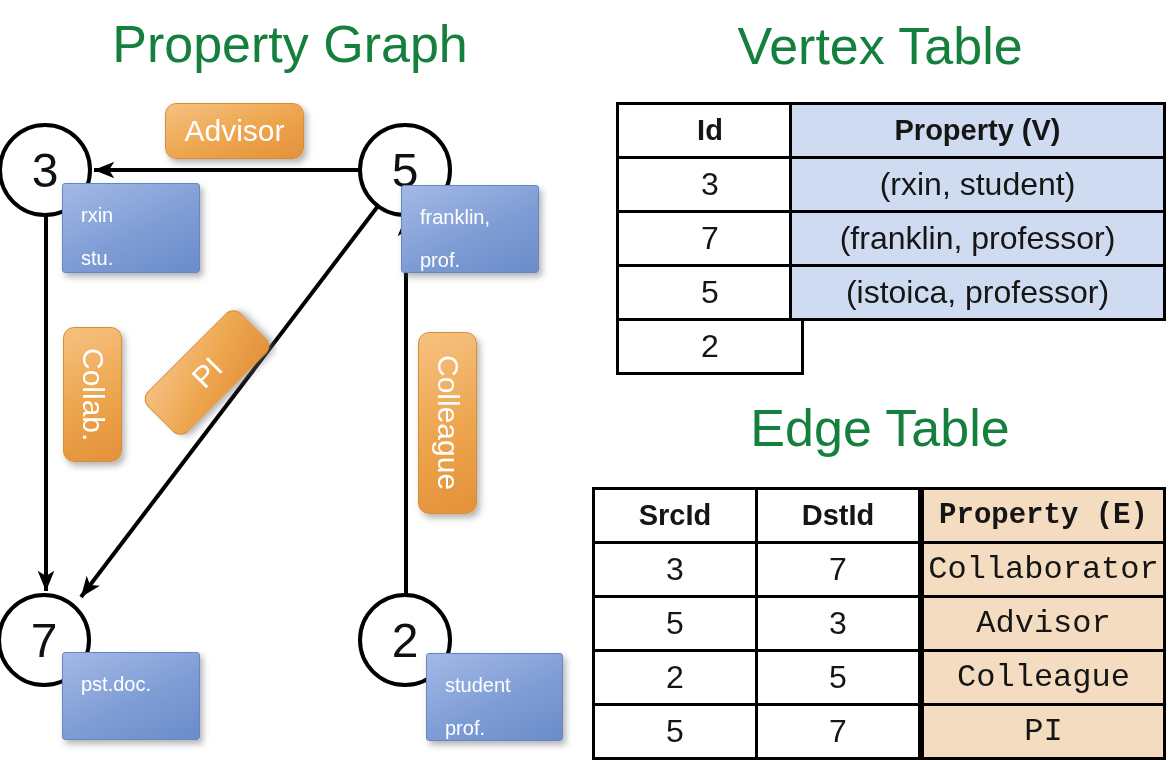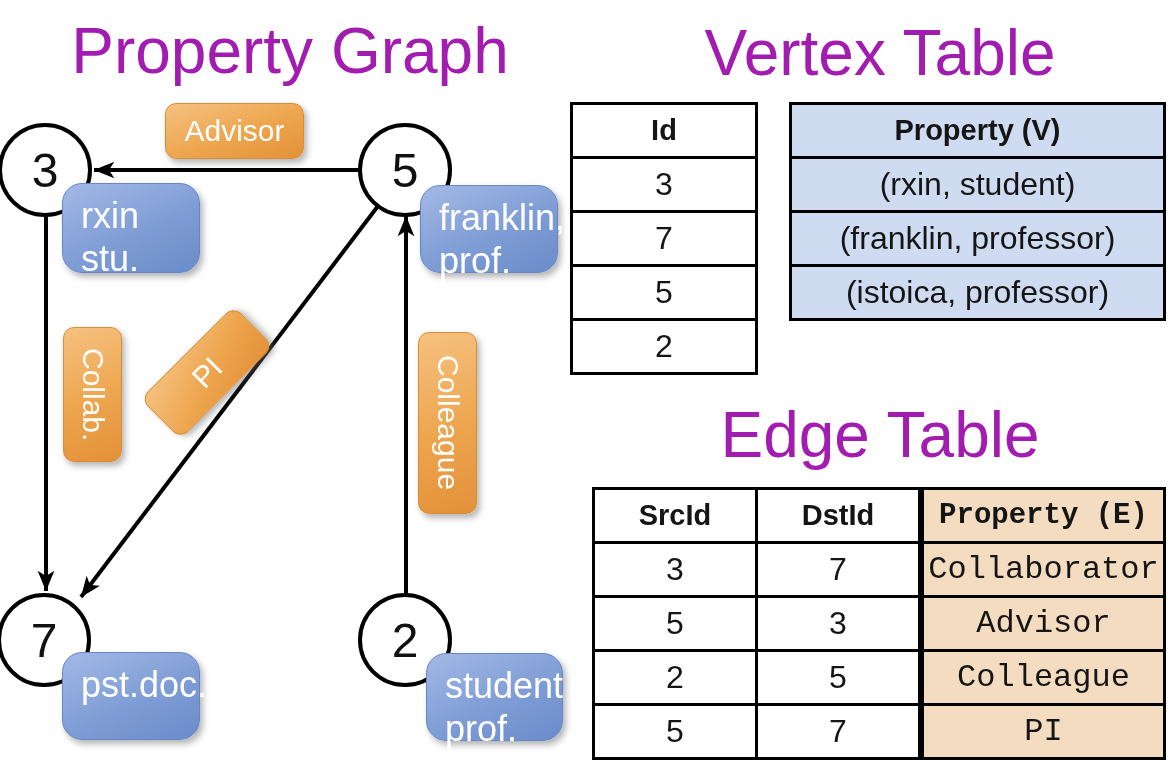--- a/index.html
+++ b/index.html
@@ -1,40 +1,40 @@
 <!DOCTYPE html>
 <html><head>
 <meta charset="utf-8">
 <style>
   html,body{margin:0;padding:0;background:#fff;}
   #stage{
     position:relative;width:1170px;height:760px;background:#ffffff;overflow:hidden;
     font-family:"Liberation Sans","DejaVu Sans",sans-serif;color:#111;
   }
   .title{
-    position:absolute;text-align:center;font-size:64px;font-weight:400;
-    letter-spacing:0px;color:#a21caf;white-space:nowrap;
+    position:absolute;text-align:center;font-size:52px;font-weight:400;
+    letter-spacing:0px;color:#15803d;white-space:nowrap;
   }
   #graph-title{left:0;top:14px;width:580px;}
   #vertex-title{left:594px;top:16px;width:572px;}
   #edge-title{left:594px;top:398px;width:572px;}
 
   
   #edge-svg{position:absolute;left:0;top:0;width:585px;height:760px;}
   .node{
     position:absolute;width:86px;height:86px;border:4px solid #000;border-radius:50%;
     background:#fff;display:flex;align-items:center;justify-content:center;
     font-size:48px;font-weight:400;color:#111;
   }
   .vprop{
-    position:absolute;border-radius:20px;color:#fff;
+    position:absolute;border-radius:3px;color:#fff;
     background:linear-gradient(155deg,#a3b9e6 0%,#7f9dd5 55%,#6a8cca 100%);
     border:1px solid #6786c5;
     box-shadow:3px 4px 6px rgba(90,90,90,.45);
-    font-size:36px;line-height:43px;padding:10px 0 8px 18px;box-sizing:border-box;
+    font-size:20px;line-height:43px;padding:10px 0 8px 18px;box-sizing:border-box;
   }
   .ebadge{
     position:absolute;border-radius:11px;color:#fff;
     background:linear-gradient(160deg,#f6c181 0%,#eda54d 55%,#e3913a 100%);
     border:1px solid #d98e35;
     box-shadow:3px 4px 6px rgba(110,110,110,.5);
     display:flex;align-items:center;justify-content:center;
     font-size:30px;
   }
   .ebadge.vertical span{writing-mode:vertical-rl;}
@@ -44,21 +44,21 @@
   table{position:absolute;border-collapse:collapse;table-layout:fixed;}
   td,th{
     border:3px solid #000;text-align:center;vertical-align:middle;
     height:51px;padding:0;font-size:32px;font-weight:400;color:#151515;
     overflow:hidden;white-space:nowrap;
   }
   th{font-size:29px;font-weight:700;}
   .blue-fill td,.blue-fill th{background:#CFDBF0;}
   .tan-fill td,.tan-fill th{background:#F4DCC1;}
   .white-fill td,.white-fill th{background:#ffffff;}
-  #vt-id{left:570px;top:102px;width:188px;border-radius:32px;}
+  #vt-id{left:616px;top:102px;width:188px;border-radius:32px;}
   #vt-prop{left:789px;top:102px;width:377px;border-radius:22px;}
   #et-ids{left:592px;top:487px;width:320px;}
   #et-prop{left:921px;top:487px;width:245px;font-family:Liberation Mono, monospace;}
 </style>
 </head>
 <body>
 
 <div id="stage">
 
   <div class="title" id="graph-title">Property Graph</div>
@@ -87,21 +87,21 @@
       <span>7</span>
     </div>
   <div class="node" style="left:358px;top:593px;">
       <span>2</span>
     </div>
 
   <div class="vprop" style="left:62px;top:183px;width:138px;height:90px;">
     <div>rxin</div>
     <div>stu.</div>
   </div>
-  <div class="vprop" style="left:420px;top:185px;width:138px;height:88px;">
+  <div class="vprop" style="left:401px;top:185px;width:138px;height:88px;">
     <div>franklin,</div>
     <div>prof.</div>
   </div>
   <div class="vprop" style="left:62px;top:652px;width:138px;height:88px;">
     <div>pst.doc.</div>
   </div>
   <div class="vprop" style="left:426px;top:653px;width:137px;height:88px;">
     <div>student</div>
     <div>prof.</div>
   </div>

